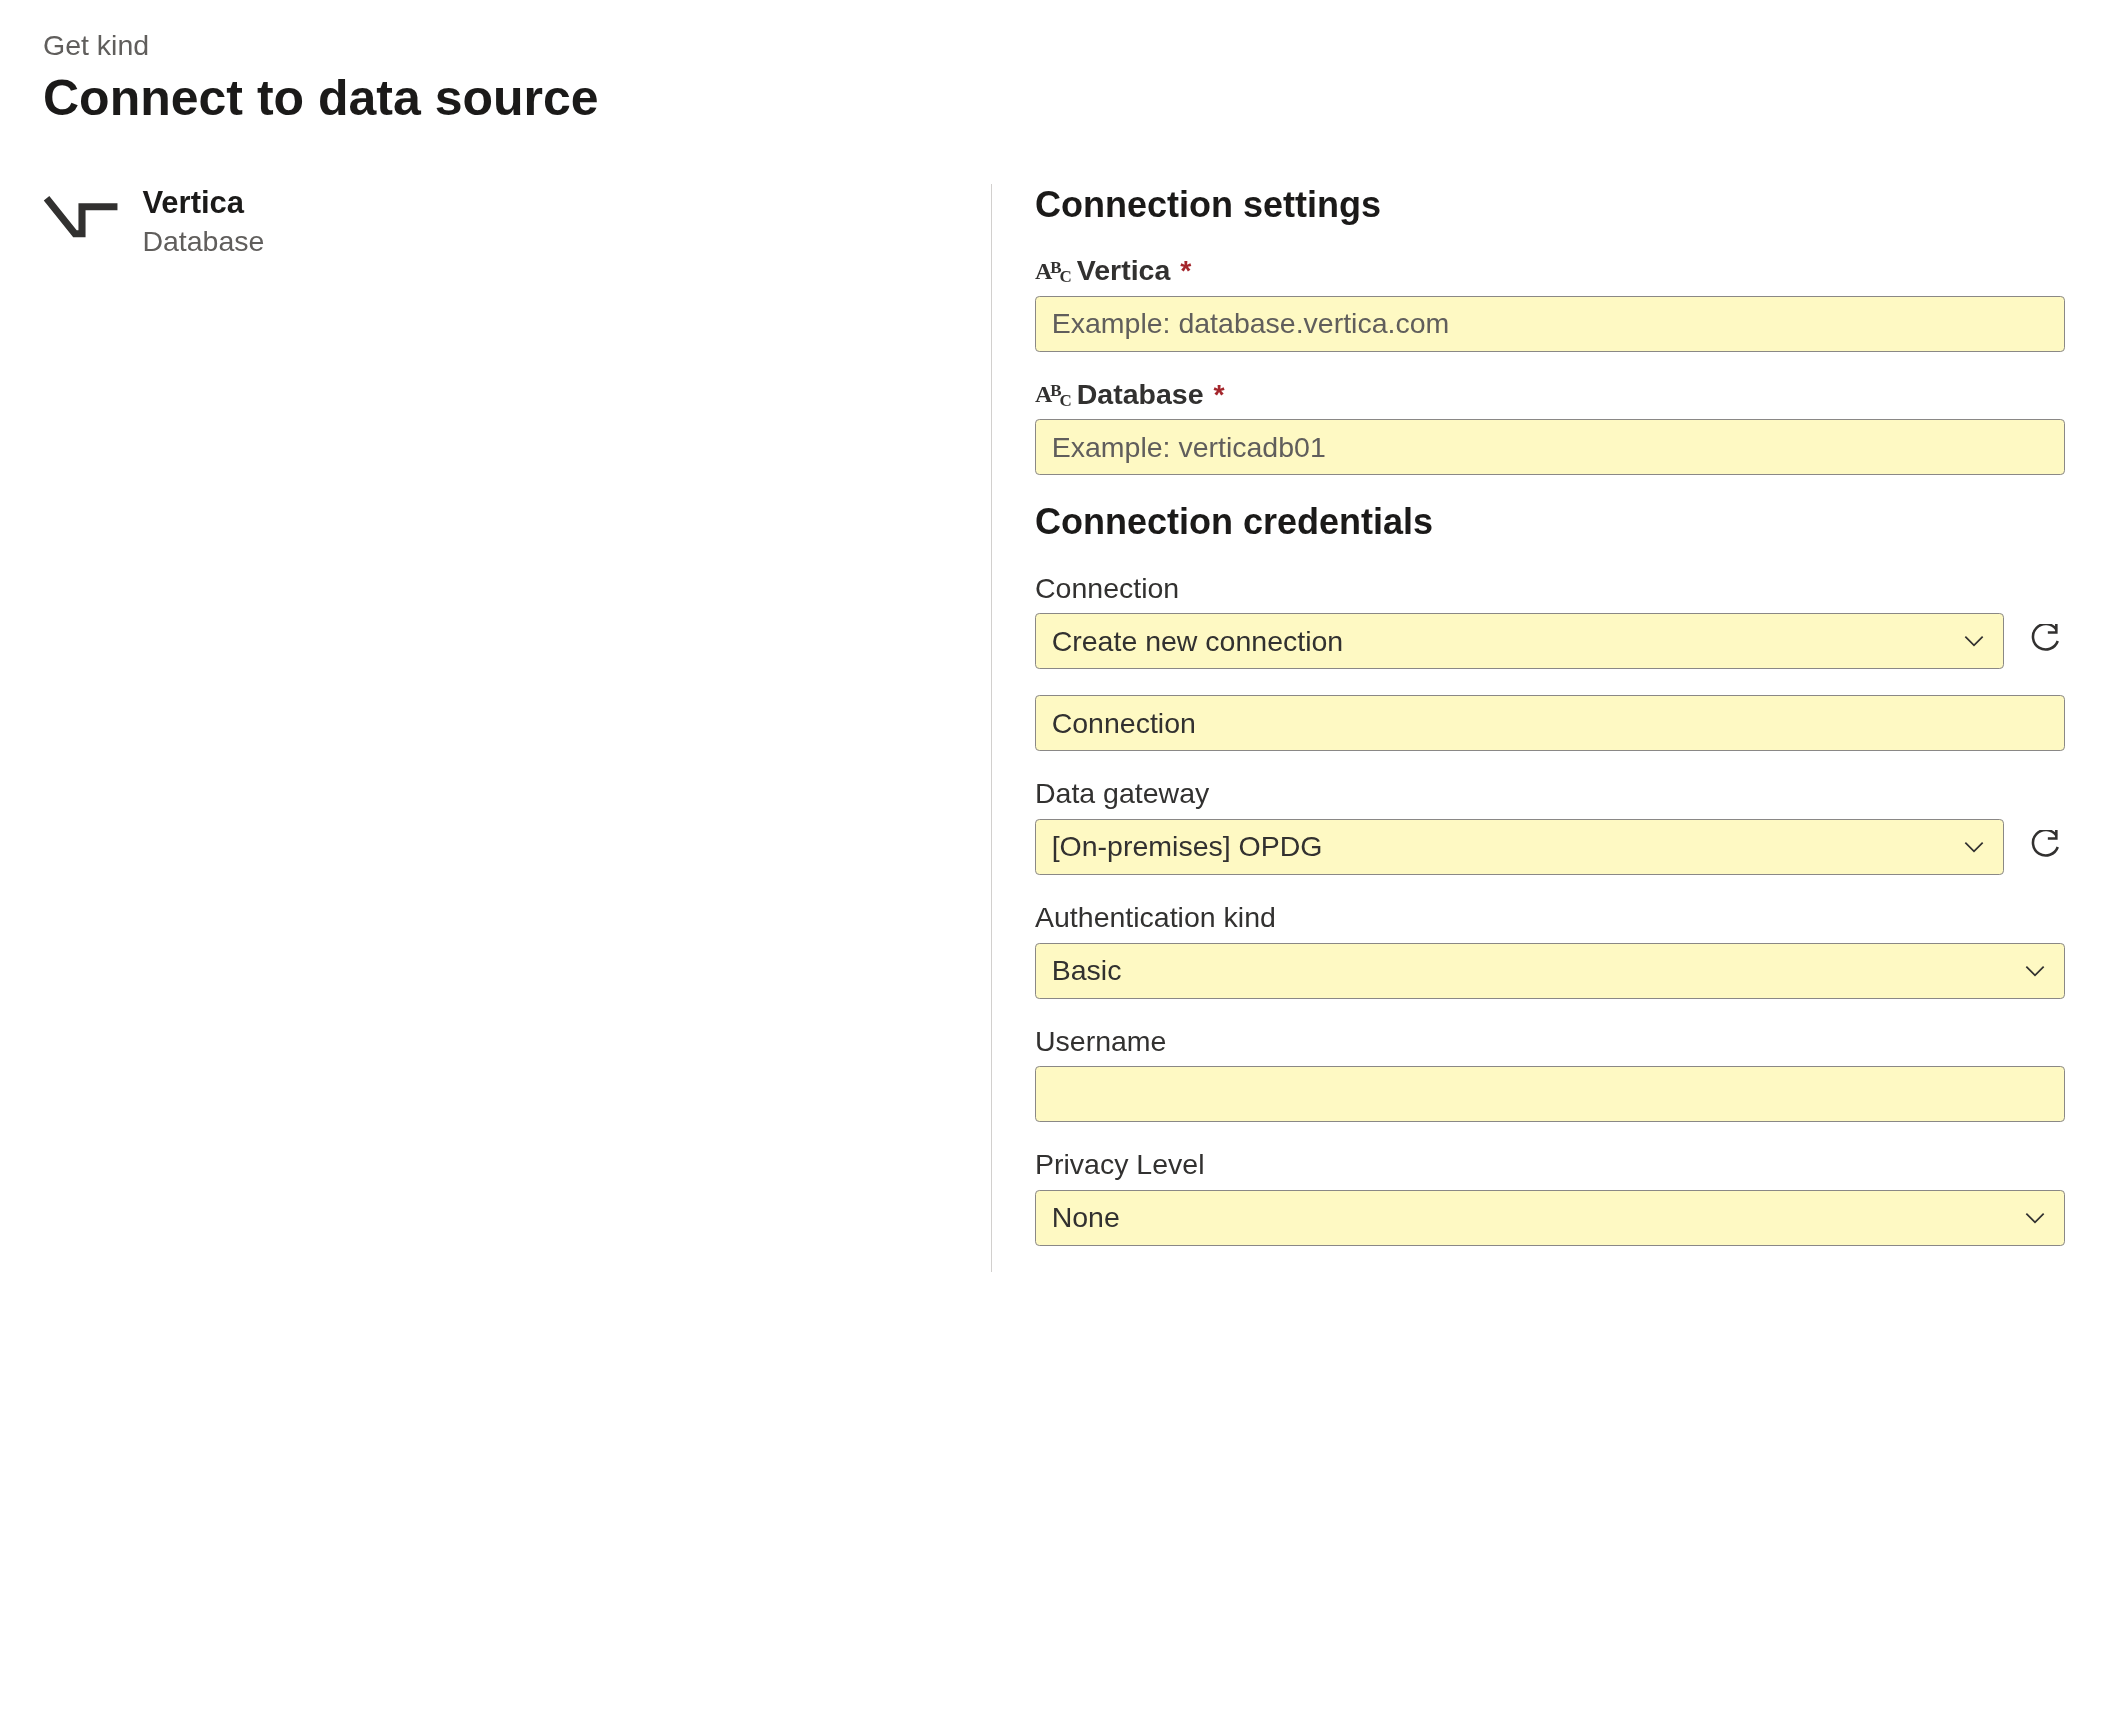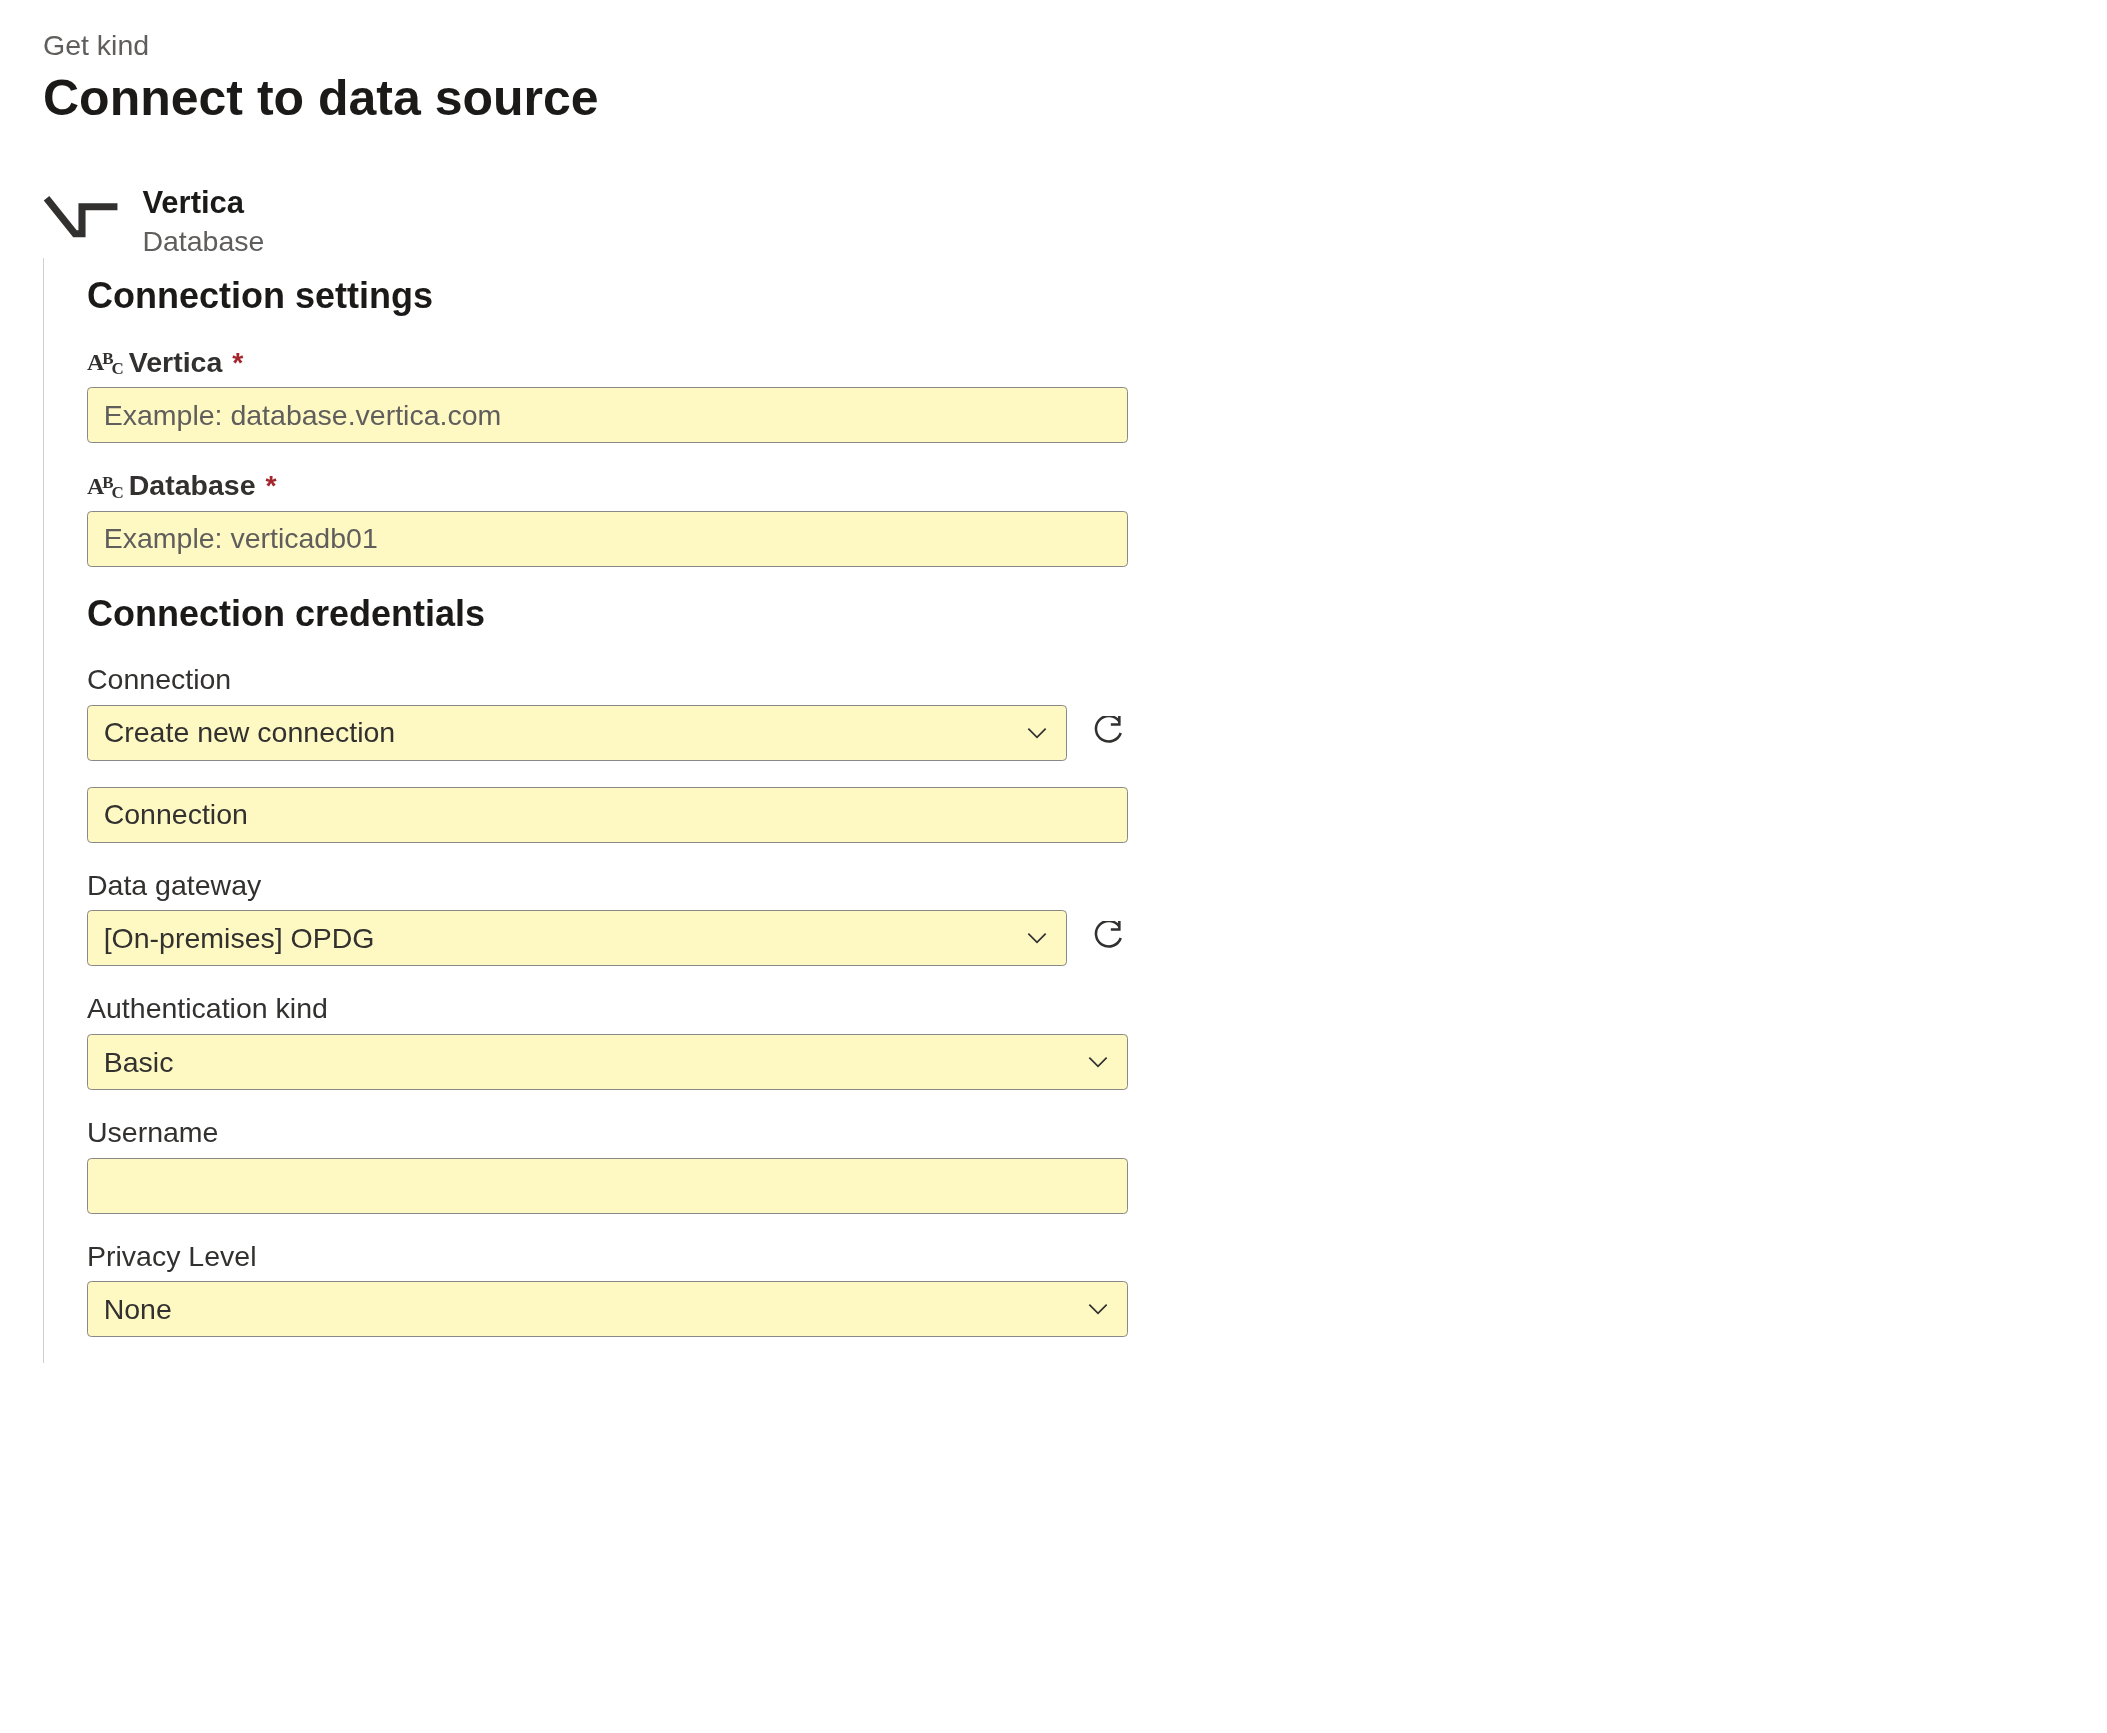--- a/index.html
+++ b/index.html
@@ -22,21 +22,20 @@
     margin-bottom: 7.1px;
   }
   .page-title {
     font-size: 50px;
     font-weight: 600;
     color: #1b1a19;
     margin-bottom: 57px;
   }
   .two-col {
     display: flex;
-    flex-direction: column;
     gap: 0;
   }
   .left-col {
     width: 948px;
     padding-right: 28.5px;
   }
   .right-col {
     flex: 1;
     border-left: 1.4px solid #d2d0ce;
     padding-left: 43px;
@@ -61,21 +60,21 @@
   .source-kind {
     font-size: 28.5px;
     color: #605e5c;
     margin-top: 4.3px;
   }
   .section-title {
     font-size: 36px;
     font-weight: 600;
     color: #1b1a19;
     margin-bottom: 28.5px;
-    margin-top: 17px;
+    margin-top: 0;
   }
   .section-title.second {
   }
   .field {
     margin-bottom: 26px;
   }
   .field-label {
     display: flex;
     align-items: center;
     gap: 7.1px;

